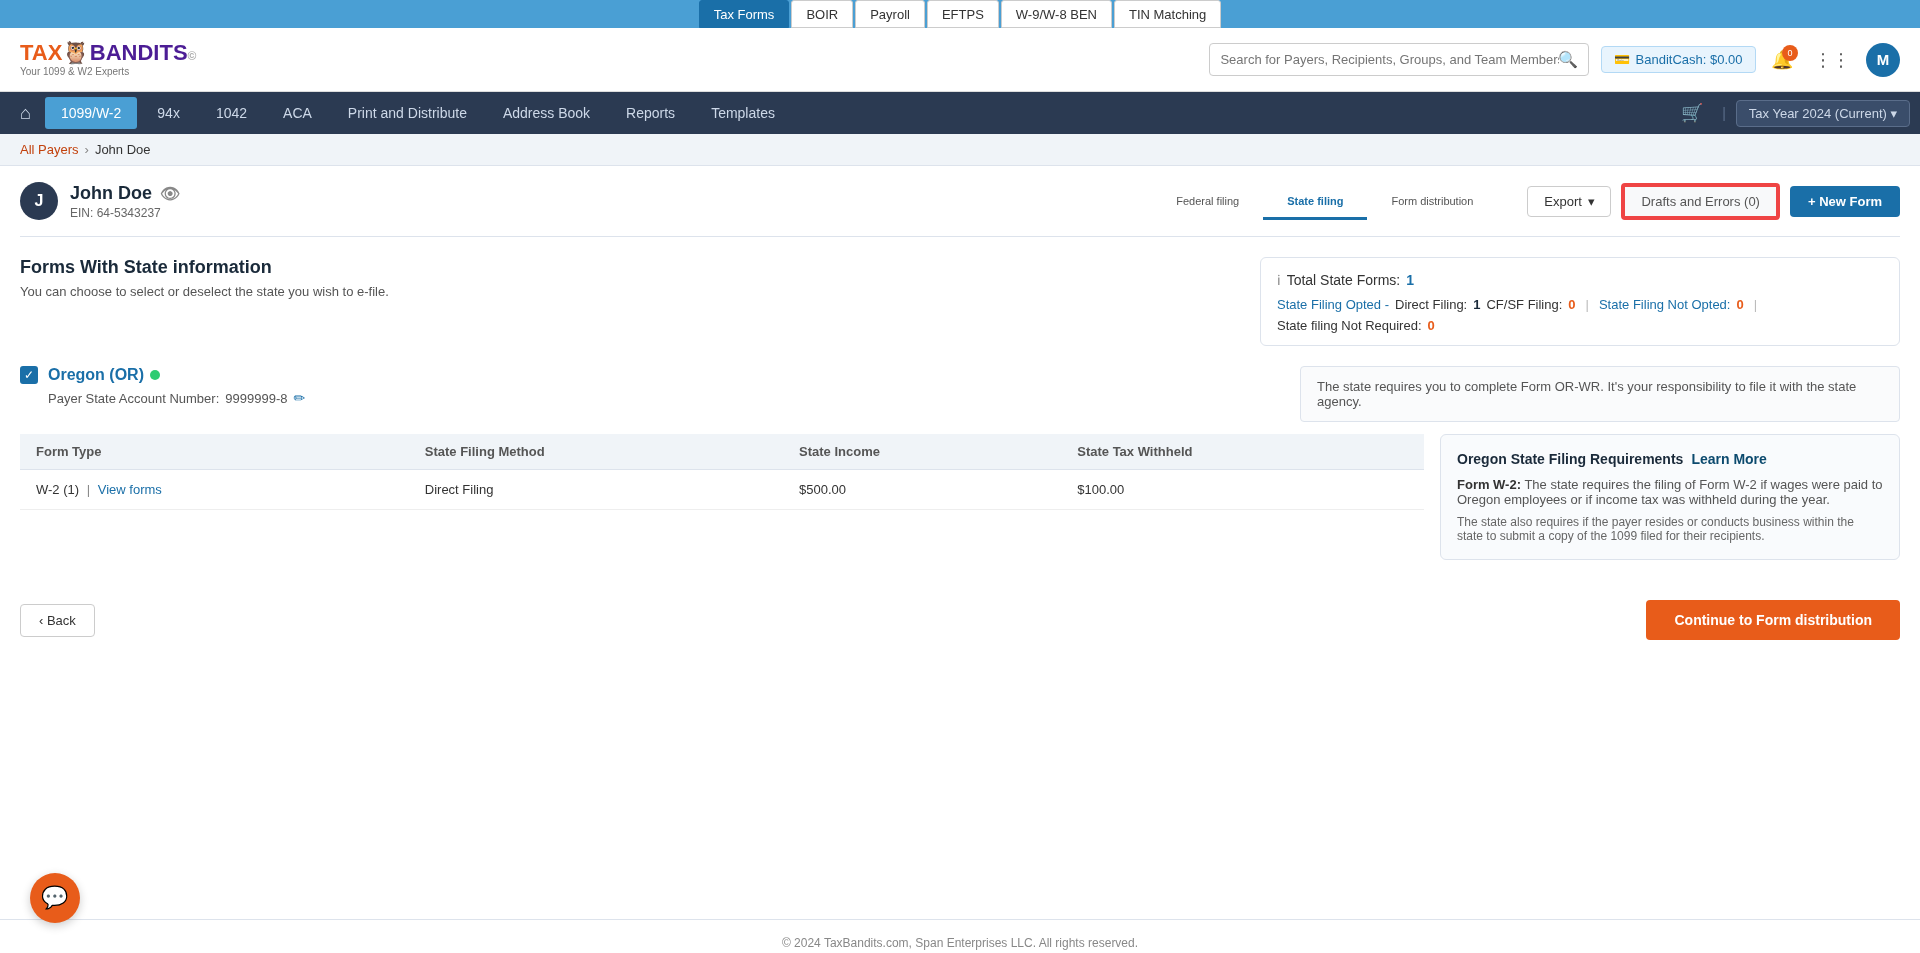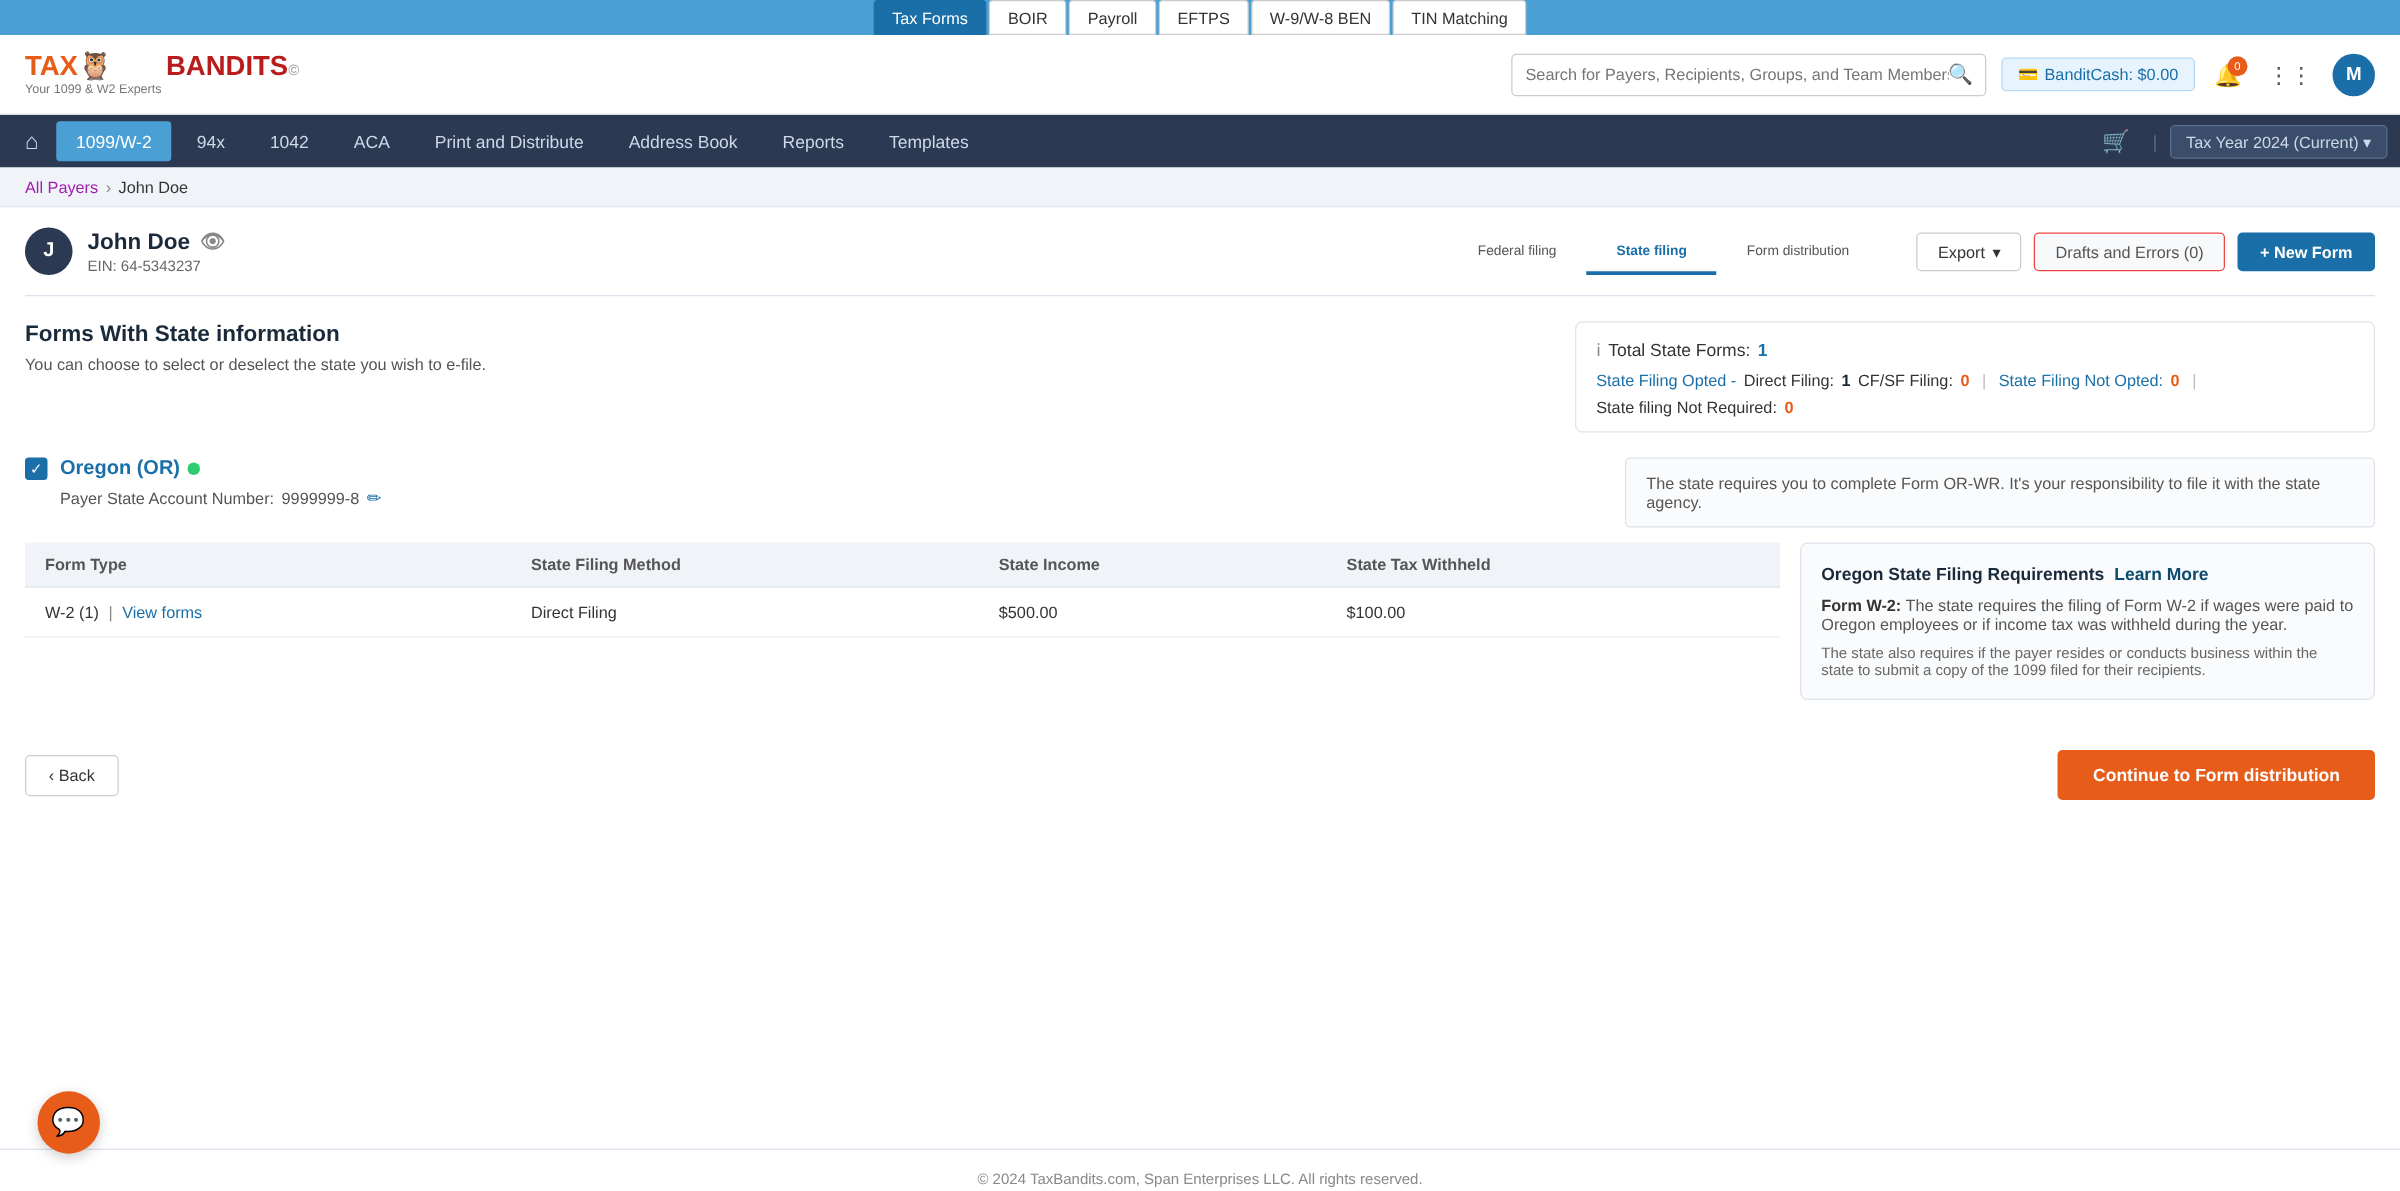--- a/index.html
+++ b/index.html
@@ -183,21 +183,21 @@
     .breadcrumb-bar {
       background: #f0f4f8;
       padding: 8px 20px;
       display: flex;
       align-items: center;
       gap: 6px;
       border-bottom: 1px solid #dde3ec;
       font-size: 13px;
     }
     .breadcrumb-link {
-      color: #a21caf;
+      color: #c2410c;
       cursor: pointer;
       text-decoration: none;
     }
     .breadcrumb-sep { color: #888; }
 
     
     .content-area {
       padding: 16px 20px;
       background: #fff;
       min-height: calc(100vh - 200px);
@@ -252,21 +252,21 @@
       border-radius: 4px;
       padding: 7px 16px;
       cursor: pointer;
       font-size: 13px;
       display: flex;
       align-items: center;
       gap: 6px;
       color: #333;
     }
     .drafts-btn {
-      border: 1px solid #ef4444;
+      border: 4px solid #ef4444;
       background: #f8f9fa;
       border-radius: 4px;
       padding: 7px 16px;
       cursor: pointer;
       font-size: 13px;
       color: #555;
     }
     .new-form-btn {
       background: #1a6fa8;
       color: #fff;
@@ -550,21 +550,21 @@
   <div class="top-nav-item">BOIR</div>
   <div class="top-nav-item">Payroll</div>
   <div class="top-nav-item">EFTPS</div>
   <div class="top-nav-item">W-9/W-8 BEN</div>
   <div class="top-nav-item">TIN Matching</div>
 </div>
 
 <div class="header">
   <div class="logo-area">
     <div class="logo-text">
-      <span style="color:#e85c1a;">TAX</span><span style="color:#1a6fa8;">🦉</span><span style="color:#b91c1c;margin-left:43px;">BANDITS</span><span style="color:#aaa; font-size:12px;">©</span>
+      <span style="color:#e85c1a;">TAX</span><span style="color:#1a6fa8;">🦉</span><span style="color:#4c1d95;">BANDITS</span><span style="color:#aaa; font-size:12px;">©</span>
     </div>
     <div class="logo-sub">Your 1099 &amp; W2 Experts</div>
   </div>
   <div class="header-right">
     <div class="search-bar">
       <input type="text" placeholder="Search for Payers, Recipients, Groups, and Team Members" style="">
       <span class="search-icon">🔍</span>
     </div>
     <div class="bandit-cash">
       <span>💳</span>

